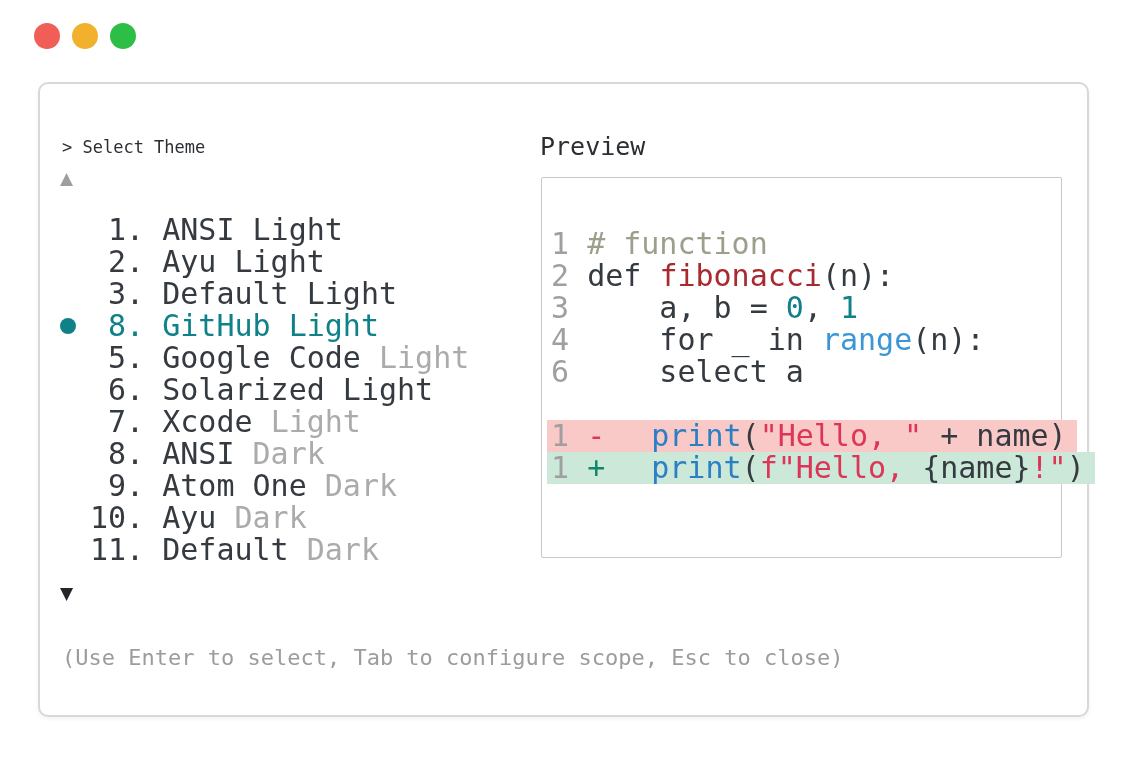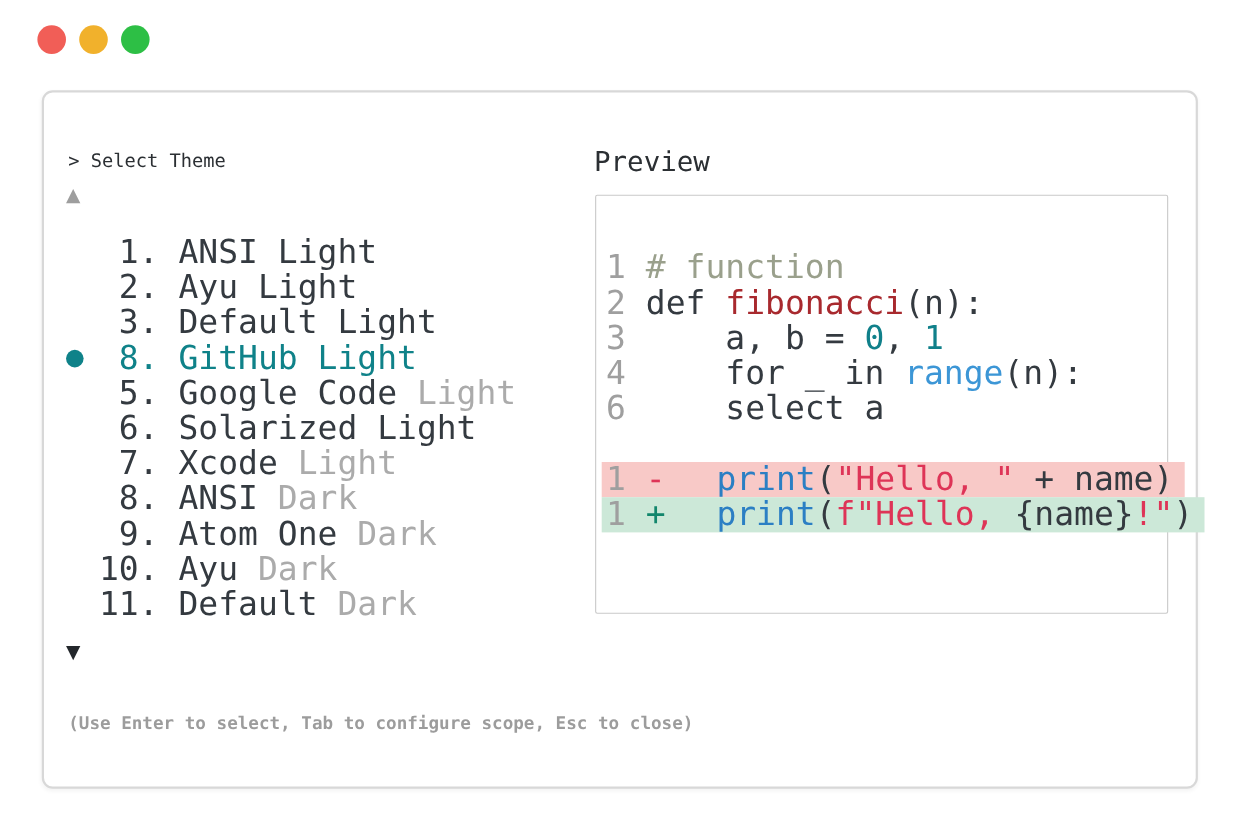--- a/index.html
+++ b/index.html
@@ -31,22 +31,22 @@
     background:var(--accent);}
 
   .preview-box{position:absolute;left:501px;top:93px;width:519px;height:379px;
     border:1px solid var(--box_border);border-radius:2px;background:#fff;}
   .preview-code{padding:50px 0 0 5px;font-size:30px;}
   .code-line{height:32px;line-height:32px;white-space:pre;}
   .line-inner{display:inline-block;height:32px;padding:0 10px 0 4px;}
   .line-del{background:var(--bg_del);}
   .line-add{background:var(--bg_add);}
 
-  .footer{position:absolute;left:22px;top:562px;font-size:16px;line-height:24px;
-    color:var(--footer_fg);white-space:pre;font-weight:bold;}
+  .footer{position:absolute;left:22px;top:562px;font-size:22px;line-height:24px;
+    color:var(--footer_fg);white-space:pre;}
 
   .c-fg{color:var(--fg);}
   .c-muted{color:var(--muted);}
   .c-ln{color:var(--ln);}
   .c-comment{color:var(--comment);}
   .c-func{color:var(--func);}
   .c-num{color:var(--num);}
   .c-call{color:var(--call);}
   .c-call2{color:var(--call2);margin-left:28px;}
   .c-str{color:var(--str);}

